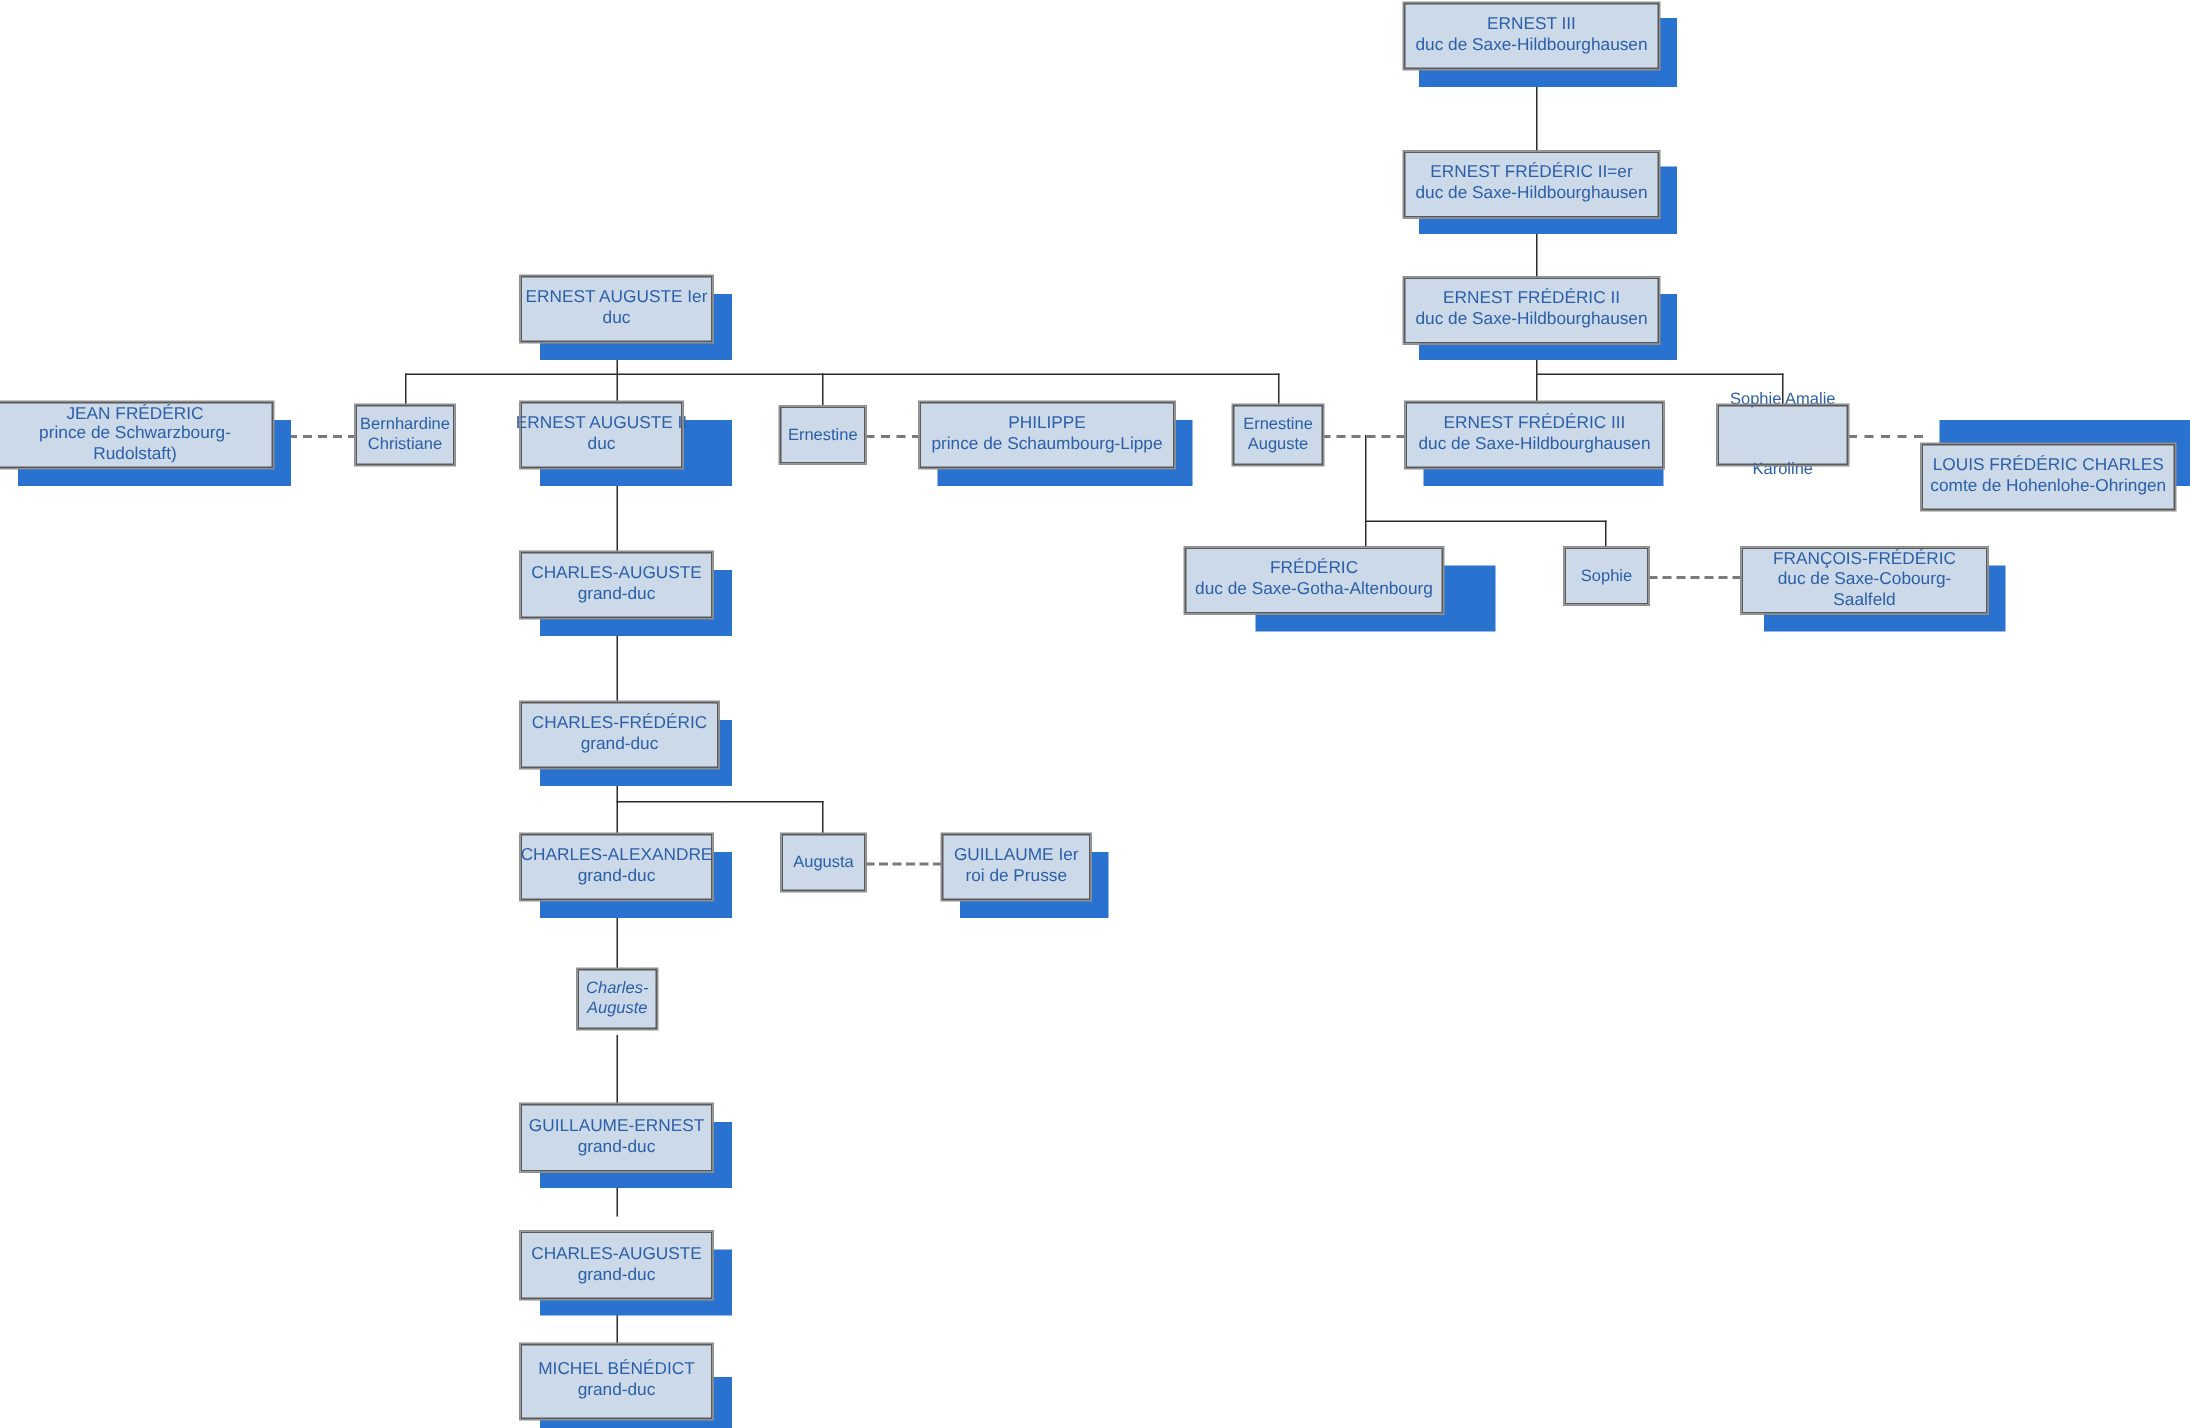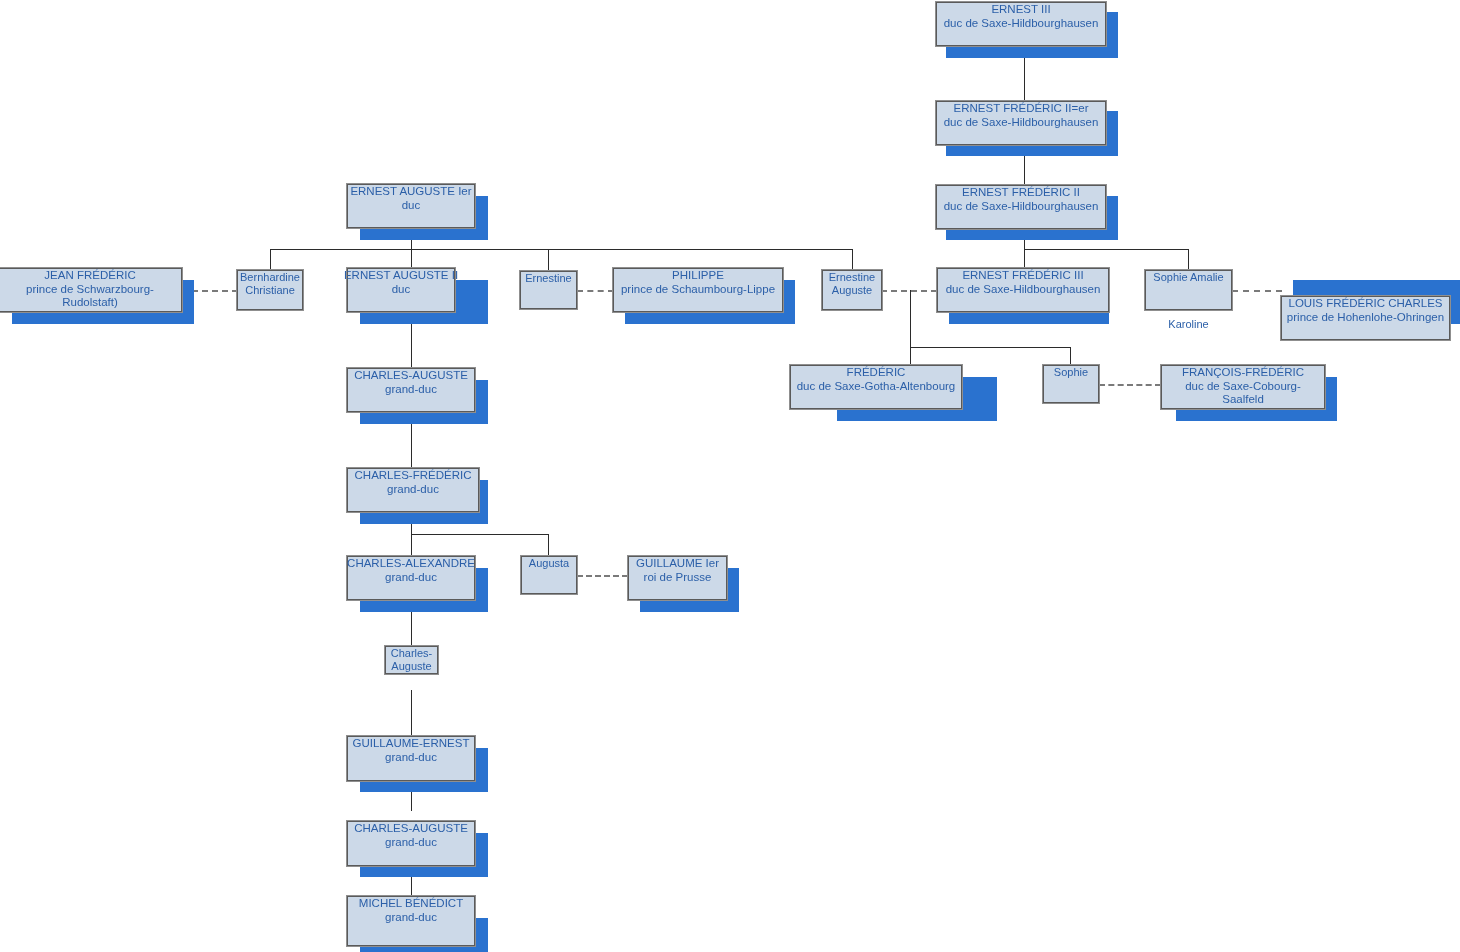--- a/index.html
+++ b/index.html
@@ -41,21 +41,21 @@
   .node {
     position: absolute;
     box-sizing: border-box;
     background: #ccd9e8;
     border: 1px solid #5a5a5a;
     outline: 1px solid #8f8f8f;
     color: #2b5fa8;
     display: flex;
     flex-direction: column;
     align-items: center;
-    justify-content: flex-start;
+    justify-content: center;
     text-align: center;
     line-height: 1.18;
     z-index: 3;
     padding: 0 3px;
   }
   .node .l1 { display: block; white-space: nowrap; }
   .node .l2 { display: block; white-space: nowrap; }
   .node.small { font-size: 11px; }
   .node.norm  { font-size: 11.5px; }
   .node.wrap .l1, .node.wrap .l2 { white-space: normal; }
@@ -185,21 +185,21 @@
     <span class="l2">duc de Saxe-Hildbourghausen</span>
   </div>
 
   <div class="node small" style="left:1145px; top:270px; width:87px; height:40px;gap:34px;">
     <span class="l1">Sophie Amalie</span>
     <span class="l2">Karoline</span>
   </div>
 
   <div class="node norm wrap" style="left:1281px; top:268px; width:169px; height:44px;margin-top:28px;">
     <span class="l1">LOUIS FRÉDÉRIC CHARLES</span>
-    <span class="l2">prince de Hohenlohe-Ohringen</span>
+    <span class="l2">comte de Hohenlohe-Ohringen</span>
   </div>
 
   <div class="node norm wrap" style="left:790px; top:365px; width:172px; height:44px;">
     <span class="l1">FRÉDÉRIC</span>
     <span class="l2">duc de Saxe-Gotha-Altenbourg</span>
   </div>
 
   <div class="node small" style="left:1043px; top:365px; width:56px; height:38px;">
     <span class="l1">Sophie</span>
   </div>
@@ -226,21 +226,21 @@
 
   <div class="node small" style="left:521px; top:556px; width:56px; height:38px;">
     <span class="l1">Augusta</span>
   </div>
 
   <div class="node norm" style="left:628px; top:556px; width:99px; height:44px;">
     <span class="l1">GUILLAUME Ier</span>
     <span class="l2">roi de Prusse</span>
   </div>
 
-  <div class="node small" style="left:385px; top:646px; width:53px; height:28px;">
+  <div class="node small" style="left:385px; top:646px; width:53px; height:40px;font-style:italic;">
     <span class="l1">Charles-</span>
     <span class="l2">Auguste</span>
   </div>
 
   <div class="node norm" style="left:347px; top:736px; width:128px; height:45px;">
     <span class="l1">GUILLAUME-ERNEST</span>
     <span class="l2">grand-duc</span>
   </div>
 
   <div class="node norm" style="left:347px; top:821px; width:128px; height:45px;">

